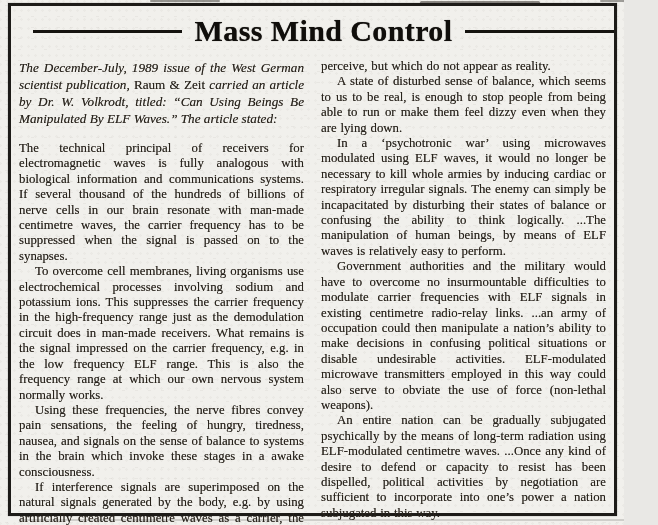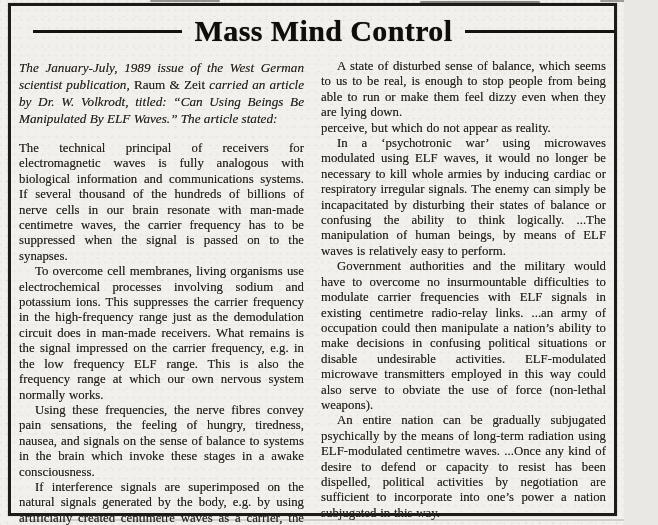--- a/index.html
+++ b/index.html
@@ -75,30 +75,30 @@
 
     <div class="title-row">
       <span class="rule rule-left"></span>
       <h1 class="title">Mass Mind Control</h1>
       <span class="rule rule-right"></span>
     </div>
 
     <div class="columns">
 
       <div class="col">
-        <p class="intro"><span>The January-July, 1989 issue of the West German scientist publication, </span><span class="roman">Raum &amp; Zeit</span><span> carried an article by Dr. W. Volkrodt, titled: “Can Using Beings Be Manipulated By ELF Waves.” The article stated:</span></p>
+        <p class="intro"><span>The December-July, 1989 issue of the West German scientist publication, </span><span class="roman">Raum &amp; Zeit</span><span> carried an article by Dr. W. Volkrodt, titled: “Can Using Beings Be Manipulated By ELF Waves.” The article stated:</span></p>
         <p class="body">The technical principal of receivers for electromagnetic waves is fully analogous with biological information and communications systems. If several thousand of the hundreds of billions of nerve cells in our brain resonate with man-made centimetre waves, the carrier frequency has to be suppressed when the signal is passed on to the synapses.</p>
         <p class="body indent">To overcome cell membranes, living organisms use electrochemical processes involving sodium and potassium ions. This suppresses the carrier frequency in the high-frequency range just as the demodulation circuit does in man-made receivers. What remains is the signal impressed on the carrier frequency, e.g. in the low frequency ELF range. This is also the frequency range at which our own nervous system normally works.</p>
         <p class="body indent">Using these frequencies, the nerve fibres convey pain sensations, the feeling of hungry, tiredness, nausea, and signals on the sense of balance to systems in the brain which invoke these stages in a awake consciousness.</p>
         <p class="body indent cont">If interference signals are superimposed on the natural signals generated by the body, e.g. by using artificially created centimetre waves as a carrier, the brain could be presented with simulated states that we consciously</p>
       </div>
 
       <div class="col">
+        <p class="body">perceive, but which do not appear as reality.</p>
         <p class="body indent">A state of disturbed sense of balance, which seems to us to be real, is enough to stop people from being able to run or make them feel dizzy even when they are lying down.</p>
-        <p class="body">perceive, but which do not appear as reality.</p>
         <p class="body indent">In a ‘psychotronic war’ using microwaves modulated using ELF waves, it would no longer be necessary to kill whole armies by inducing cardiac or respiratory irregular signals. The enemy can simply be incapacitated by disturbing their states of balance or confusing the ability to think logically. ...The manipulation of human beings, by means of ELF waves is relatively easy to perform.</p>
         <p class="body indent">Government authorities and the military would have to overcome no insurmountable difficulties to modulate carrier frequencies with ELF signals in existing centimetre radio-relay links. ...an army of occupation could then manipulate a nation’s ability to make decisions in confusing political situations or disable undesirable activities. ELF-modulated microwave transmitters employed in this way could also serve to obviate the use of force (non-lethal weapons).</p>
         <p class="body indent">An entire nation can be gradually subjugated psychically by the means of long-term radiation using ELF-modulated centimetre waves. ...Once any kind of desire to defend or capacity to resist has been dispelled, political activities by negotiation are sufficient to incorporate into one’s power a nation subjugated in this way.</p>
       </div>
 
     </div>
   </div>
 </div>
 
 </body></html>

